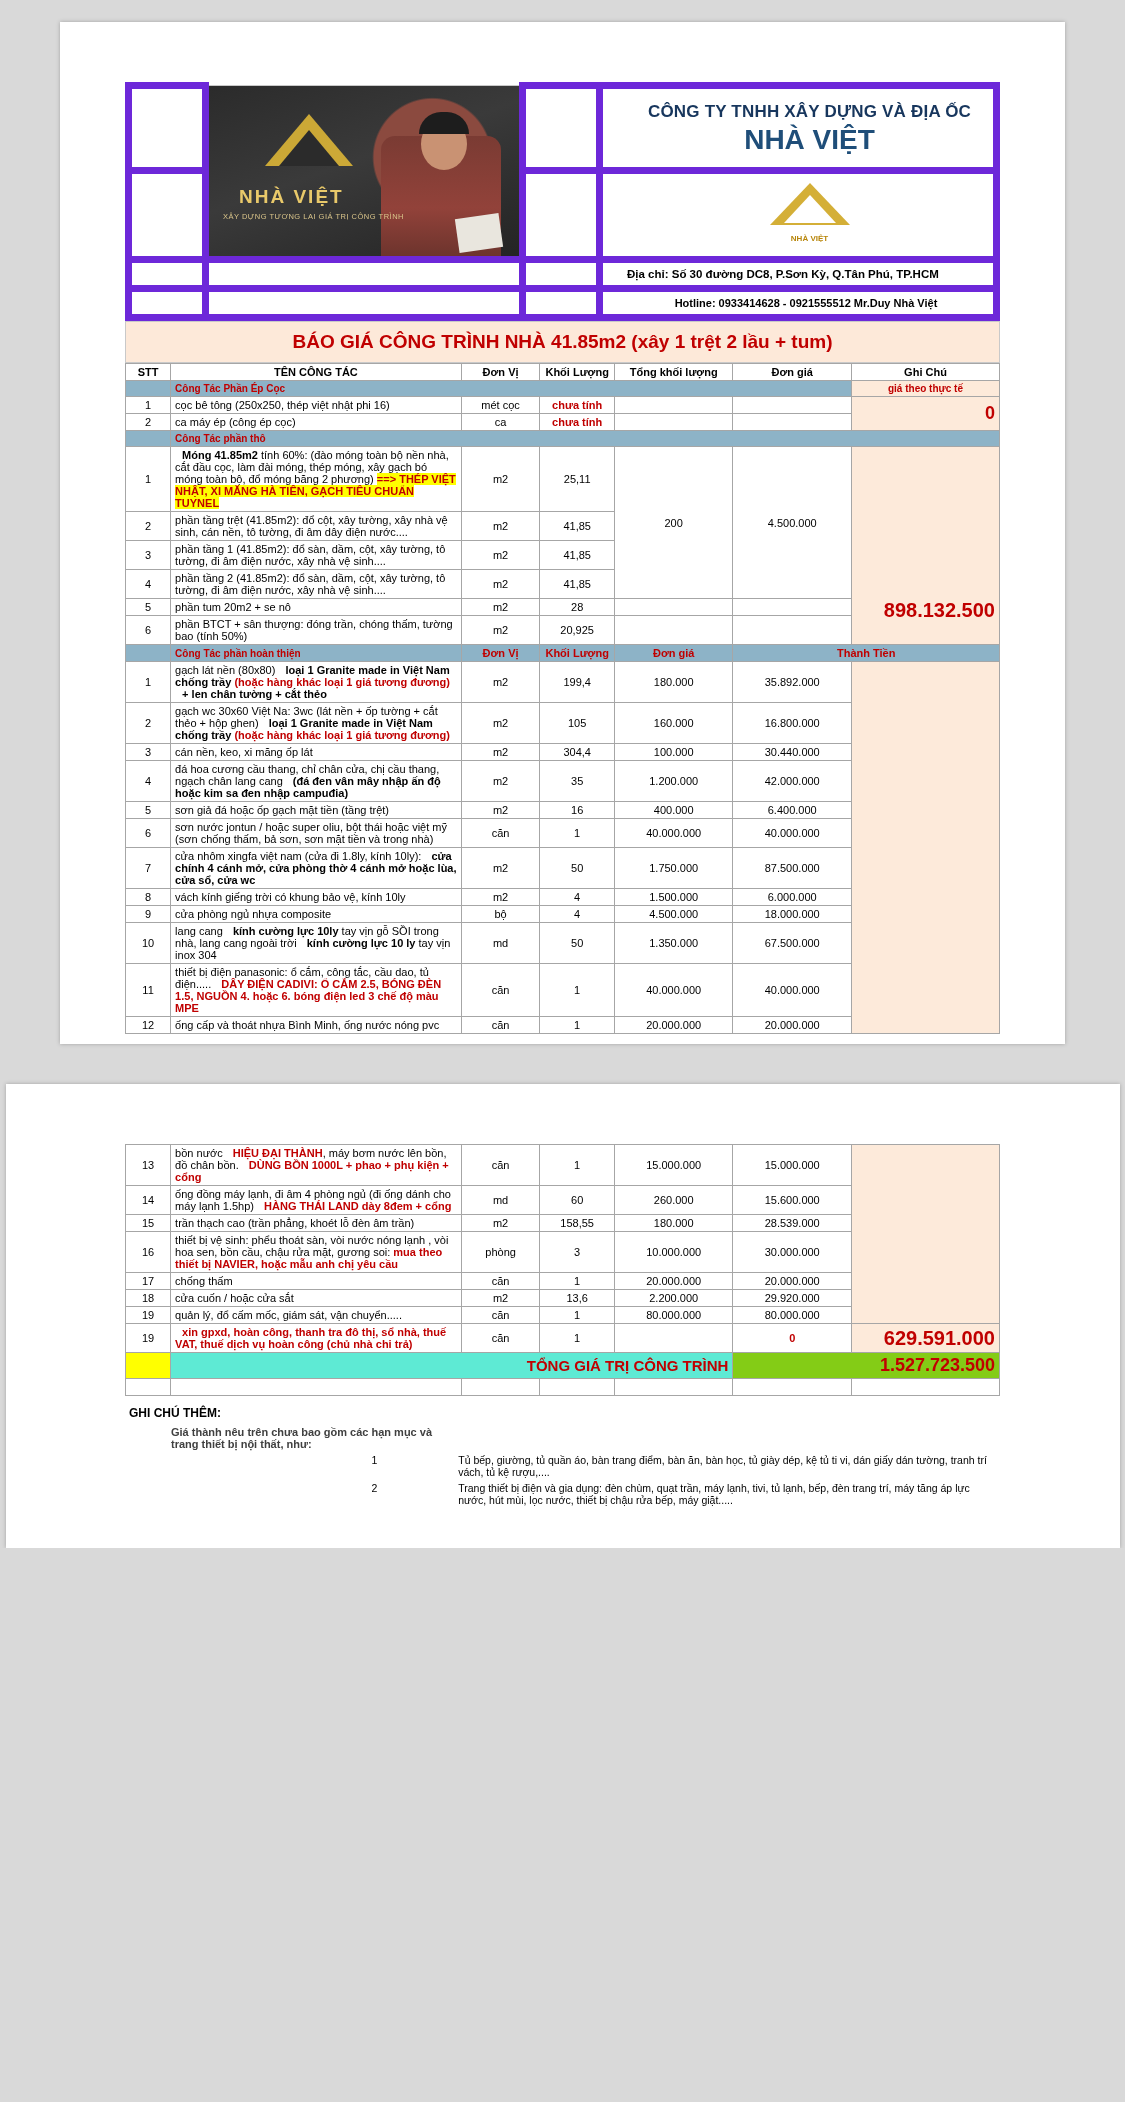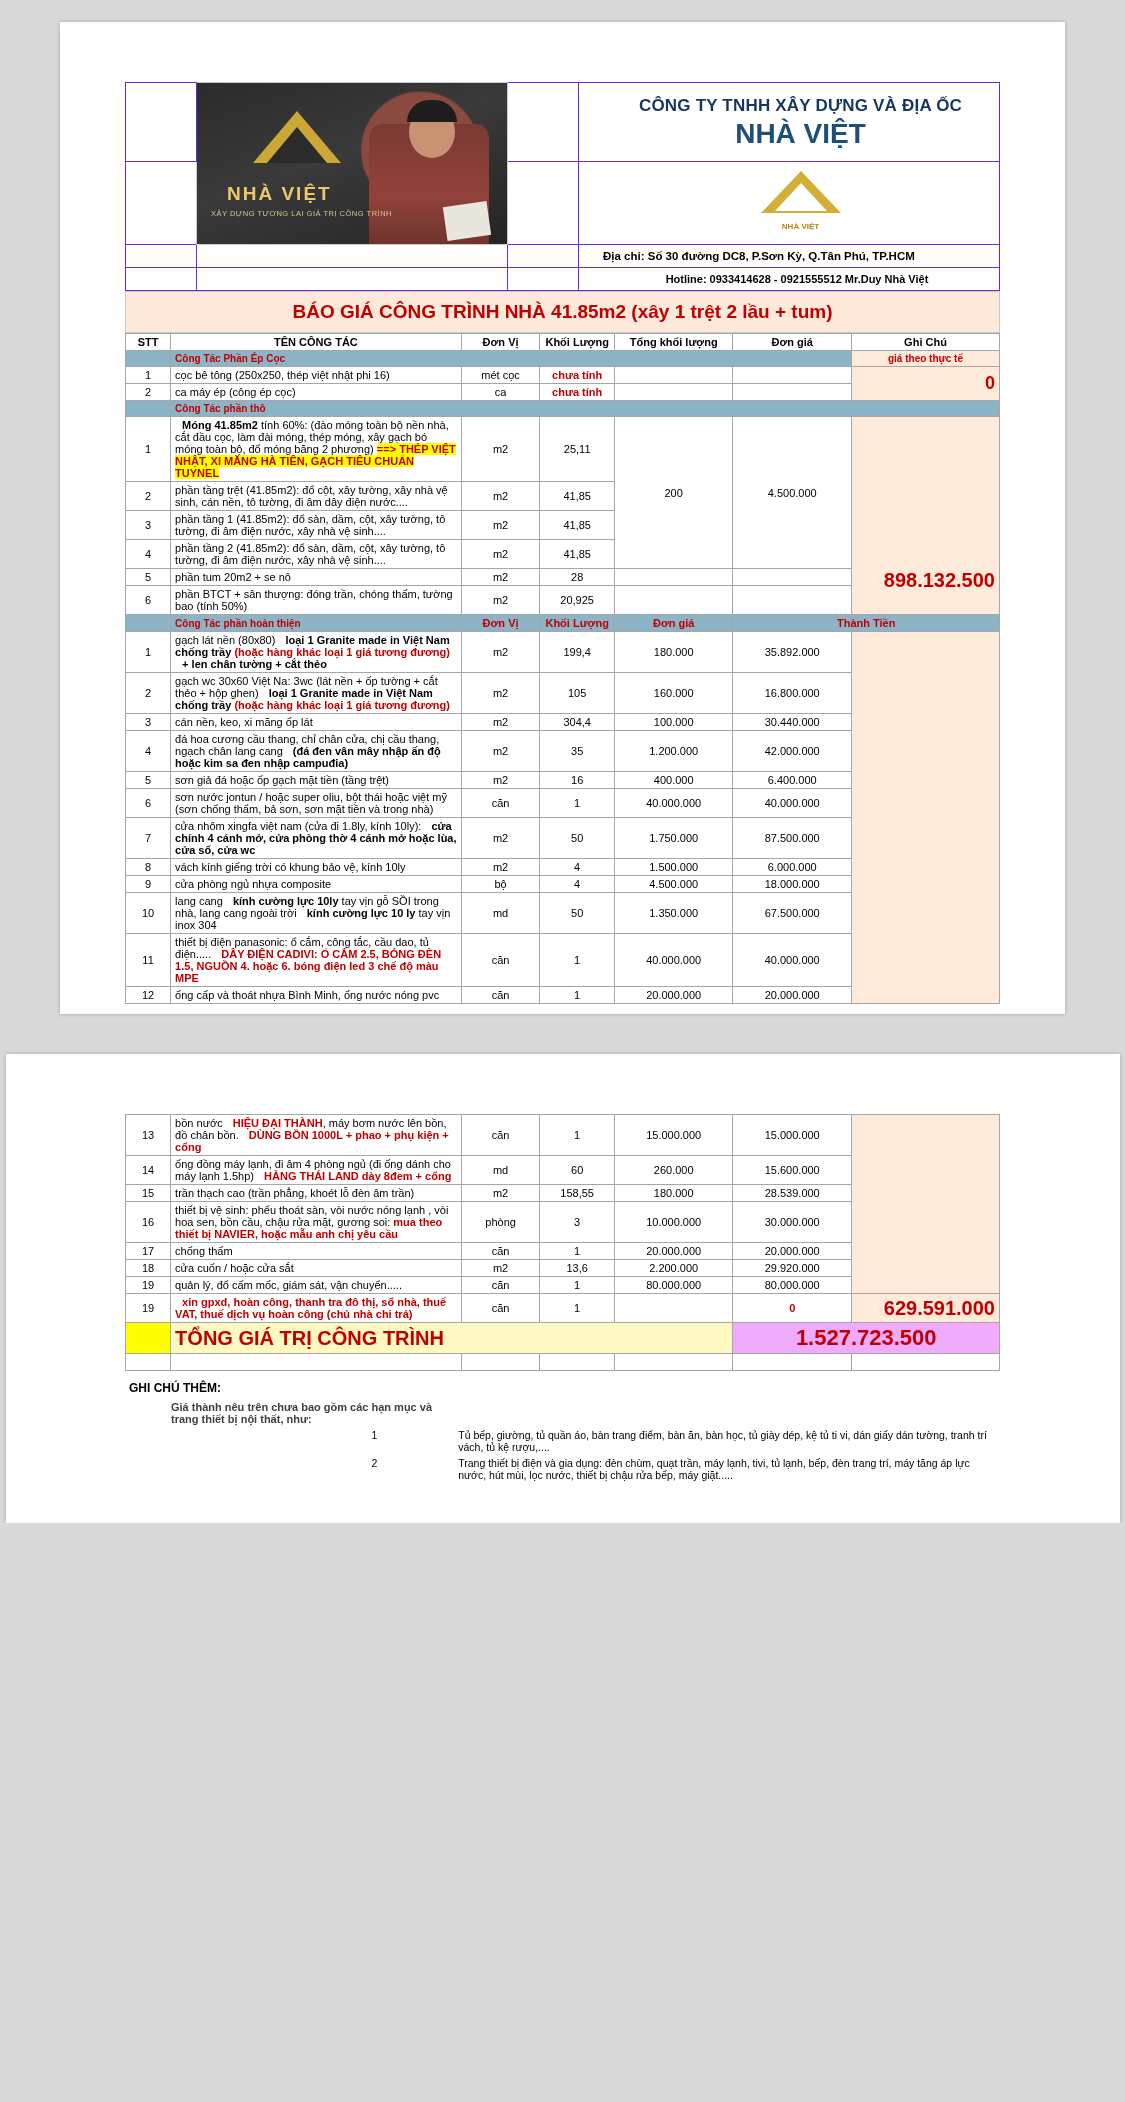--- a/index.html
+++ b/index.html
@@ -4,21 +4,21 @@
 <style>
   html,body{margin:0;padding:0;background:#d9d9d9;}
   body{font-family:"Liberation Sans", sans-serif;}
   .page{width:1125px;margin:0 auto;}
   .sheet{background:#ffffff;width:1005px;margin:22px auto 0 auto;padding:60px 0 10px 0;box-shadow:0 0 4px rgba(0,0,0,.25);}
   .sheet2{background:#ffffff;width:1114px;margin:40px auto 0 auto;padding:60px 0 40px 0;box-shadow:0 0 4px rgba(0,0,0,.25);}
   table{border-collapse:collapse;}
   .wrap{width:875px;margin:0 auto;}
   
   .hdr{width:100%;border-collapse:collapse;}
-  .hdr td{border:1px solid #6d28d9;padding-left:24px;}
+  .hdr td{border:7px solid #6d28d9;padding-left:24px;}
   .hdr .logocell{padding:0;width:310px;height:145px;position:relative;overflow:hidden;border:1px solid #c9c9c9;}
   .photo{position:absolute;inset:0;background:
       radial-gradient(circle at 72% 42%, #8b4a3f 0 58px, rgba(139,74,63,0) 60px),
       linear-gradient(160deg,#2b2b2b 0%,#3a3a3a 45%,#242424 100%);
   }
   .photo .person{position:absolute;right:18px;bottom:0;width:120px;height:120px;border-radius:14px 14px 0 0;
       background:linear-gradient(180deg,#7a3b33 0%,#92423a 60%,#6d342d 100%);}
   .photo .head{position:absolute;right:52px;bottom:86px;width:46px;height:52px;border-radius:50%;background:#c99273;}
   .photo .hair{position:absolute;right:50px;bottom:122px;width:50px;height:22px;border-radius:22px 22px 0 0;background:#1d1d1d;}
   .photo .doc{position:absolute;right:18px;bottom:6px;width:44px;height:34px;background:#e9e6de;transform:rotate(-8deg);}
@@ -47,22 +47,22 @@
   .th{background:#fff;text-align:center;font-weight:bold;font-size:11px;}
   .c{text-align:center;}
   .sec{background:#8db3c7;color:#c00000;font-weight:bold;font-size:10px;}
   .sec2{background:#8db3c7;color:#c00000;font-weight:bold;font-size:11px;text-align:center;}
   .red{color:#c00000;font-weight:bold;}
   .bold{font-weight:bold;margin-left:7px;}
   .cream{background:#fdeada;}
   .yellowhi{background:#ffff00;}
   .bigred{color:#c00000;font-weight:bold;font-size:18px;text-align:right;}
   .bigred2{color:#c00000;font-weight:bold;font-size:20px;text-align:right;}
-  .totalbar{background:#fef9c3;color:#c00000;font-weight:bold;font-size:20px;text-align:left;}
-  .totalval{background:#f0abfc;color:#c00000;font-weight:bold;font-size:22px;text-align:center;}
+  .totalbar{background:#5eead4;color:#c00000;font-weight:bold;font-size:15px;text-align:right;}
+  .totalval{background:#84cc16;color:#c00000;font-weight:bold;font-size:18px;text-align:right;}
   .note-h{font-weight:bold;font-size:12px;padding-top:14px;}
   .note-b{font-weight:bold;font-size:11px;color:#404040;}
   .nt{font-size:10.5px;}
   .w-stt{width:34px;}
   .w-name{width:268px;}
   .w-dv{width:66px;}
   .w-kl{width:62px;}
   .w-tkl{width:104px;}
   .w-dg{width:104px;}
   .w-gc{width:132px;}

